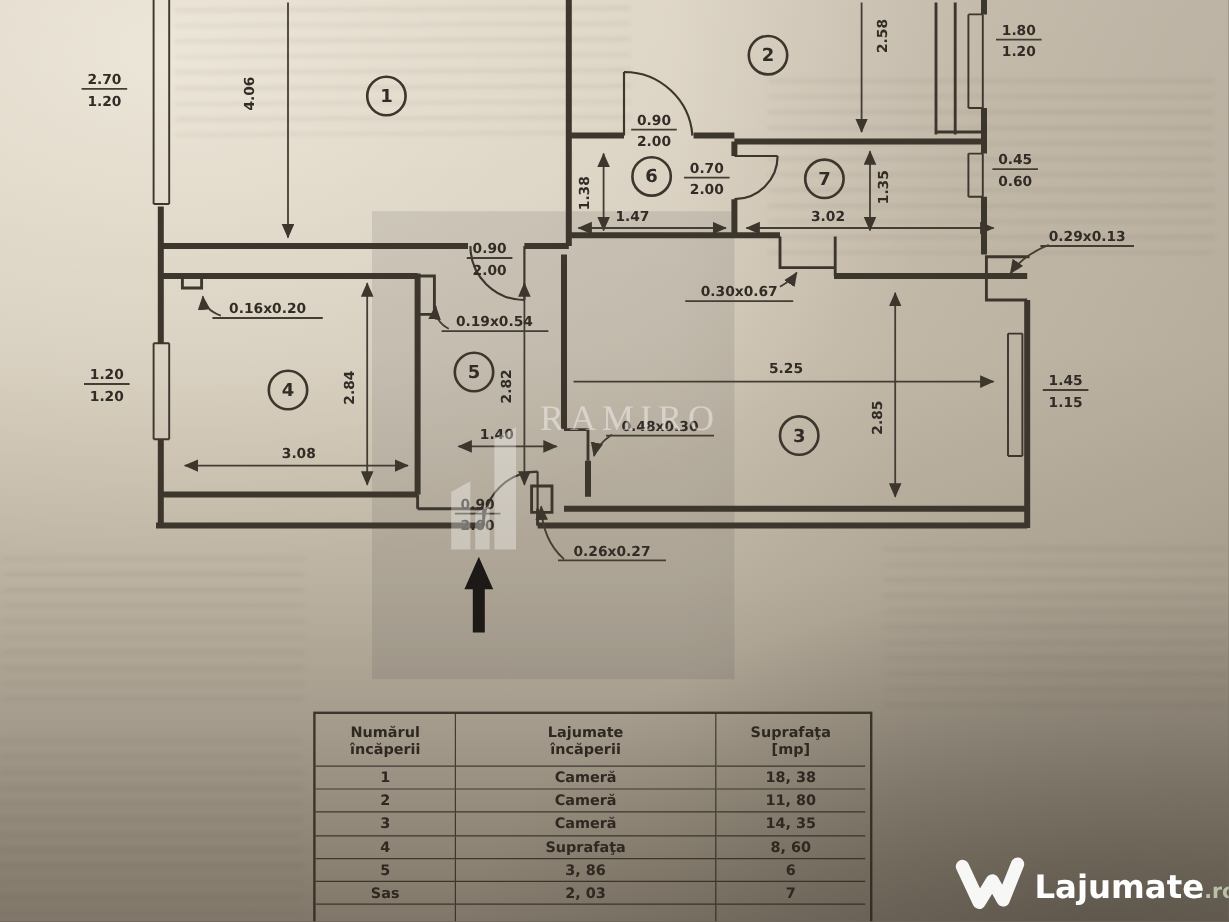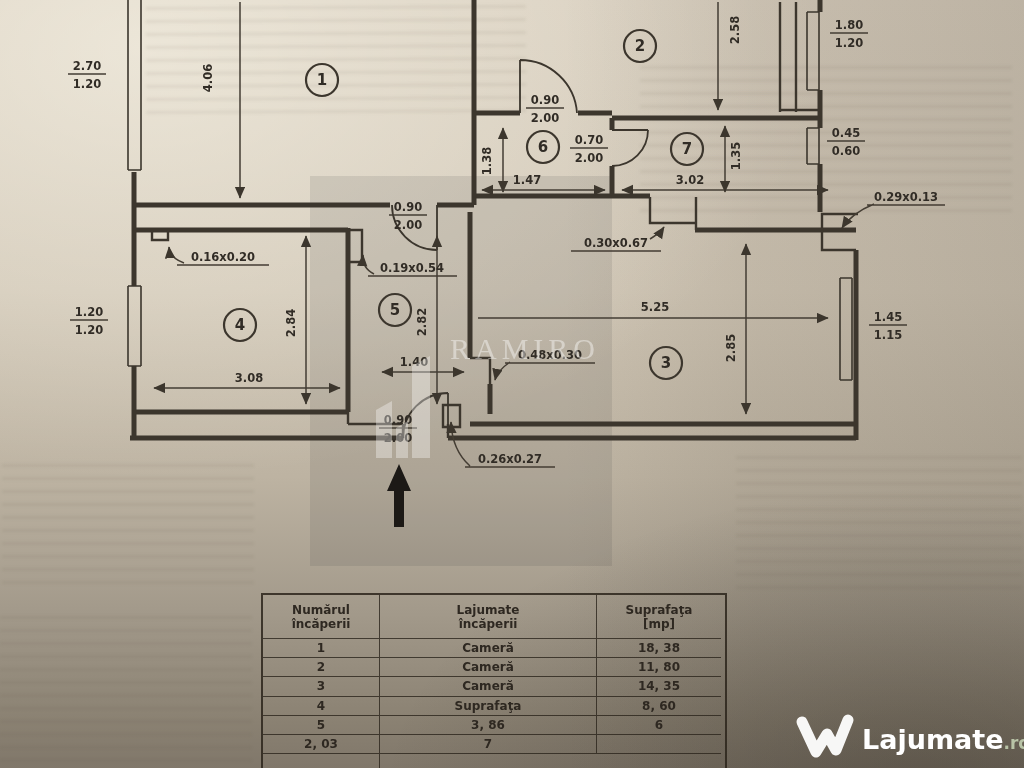--- a/index.html
+++ b/index.html
@@ -259,20 +259,21 @@
     <div class="cell rw">14, 35</div>
 
     <div class="cell rw">4</div>
     <div class="cell rw">Suprafaţa</div>
     <div class="cell rw">8, 60</div>
 
     <div class="cell rw">5</div>
     <div class="cell rw">3, 86</div>
 
     <div class="cell rw">6</div>
+    <div class="cell rw">Sas</div>
     <div class="cell rw">2, 03</div>
 
     <div class="cell rw">7</div>
     <div class="cell rw"></div>
     <div class="cell rw"></div>
   </div>
 
   <div id="ramiro">
     <svg width="84" height="130" viewBox="0 0 84 130" style="position:absolute;left:0;top:14px;opacity:.34;">
       <polygon points="44,24 62,14 62,116 44,116" fill="#ffffff"></polygon>

